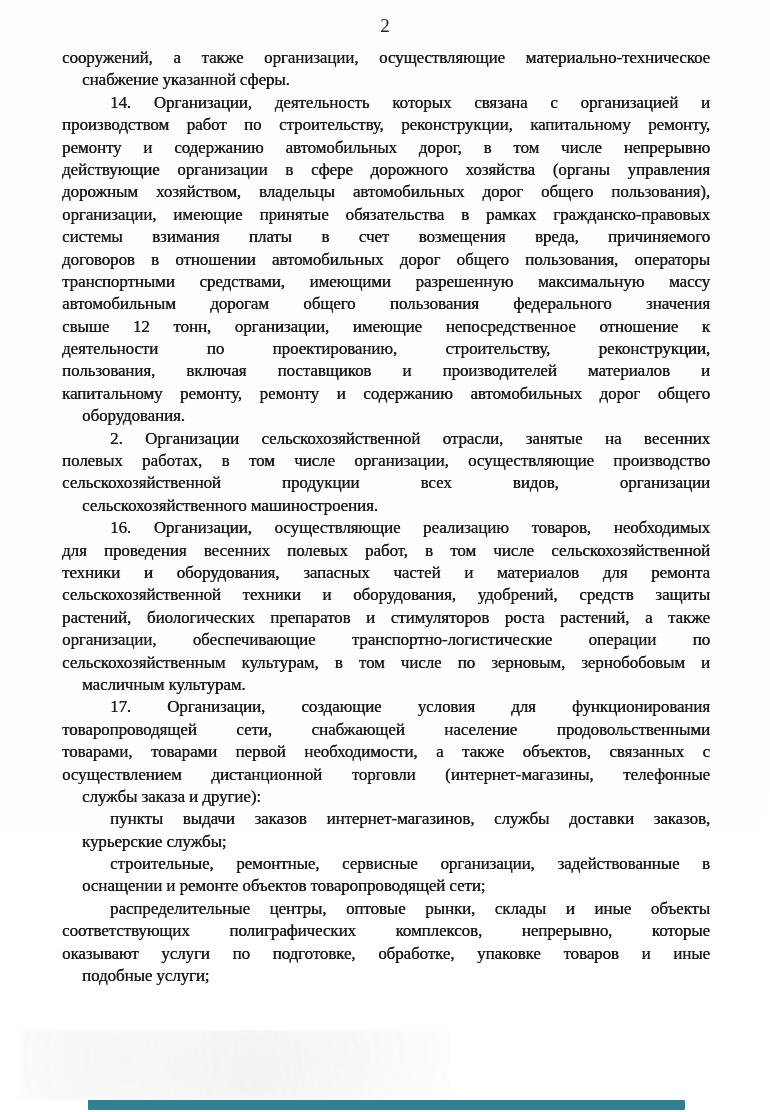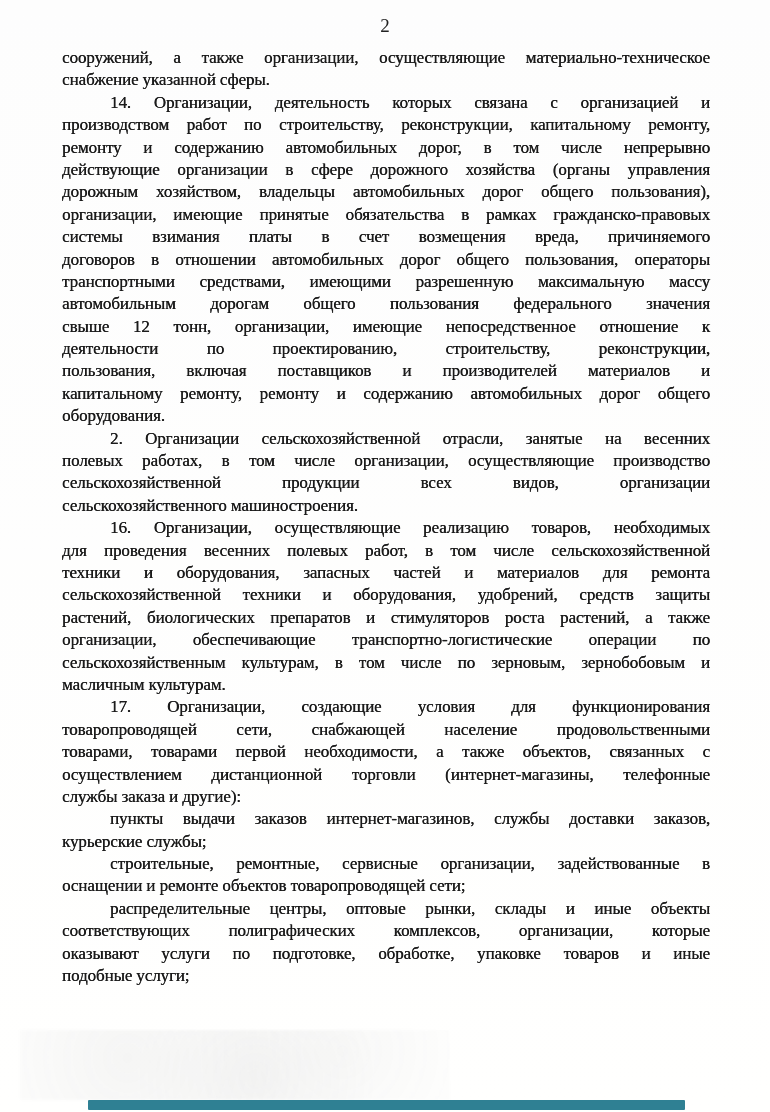--- a/index.html
+++ b/index.html
@@ -45,20 +45,21 @@
     text-align: justify;
     text-align-last: justify;
     text-shadow: 0.3px 0 0 currentColor;
   }
   .line.indent {
     padding-left: 48px;
     font-family: Liberation Serif, serif;
   }
   .line.last {
     text-align-last: left;
+    margin-left: 20px;
   }
   
   .scan-noise {
     position: absolute;
     left: 20px;
     top: 1030px;
     width: 430px;
     height: 70px;
     background:
       radial-gradient(circle at 25% 40%, rgba(120,120,125,0.07), transparent 55%),
@@ -115,21 +116,21 @@
       <div class="line indent">17. Организации, создающие условия для функционирования</div>
       <div class="line">товаропроводящей сети, снабжающей население продовольственными</div>
       <div class="line">товарами, товарами первой необходимости, а также объектов, связанных с</div>
       <div class="line">осуществлением дистанционной торговли (интернет-магазины, телефонные</div>
       <div class="line last">службы заказа и другие):</div>
       <div class="line indent">пункты выдачи заказов интернет-магазинов, службы доставки заказов,</div>
       <div class="line last">курьерские службы;</div>
       <div class="line indent">строительные, ремонтные, сервисные организации, задействованные в</div>
       <div class="line last">оснащении и ремонте объектов товаропроводящей сети;</div>
       <div class="line indent">распределительные центры, оптовые рынки, склады и иные объекты</div>
-      <div class="line">соответствующих полиграфических комплексов, организации, которые</div>
+      <div class="line">соответствующих полиграфических комплексов, непрерывно, которые</div>
       <div class="line">оказывают услуги по подготовке, обработке, упаковке товаров и иные</div>
       <div class="line last">подобные услуги;</div>
     </div>
 
   <div class="scan-noise"></div>
 
   <div class="bottom-bar" style="background: rgb(47, 128, 147);"></div>
 </div>
 
 </body></html>

